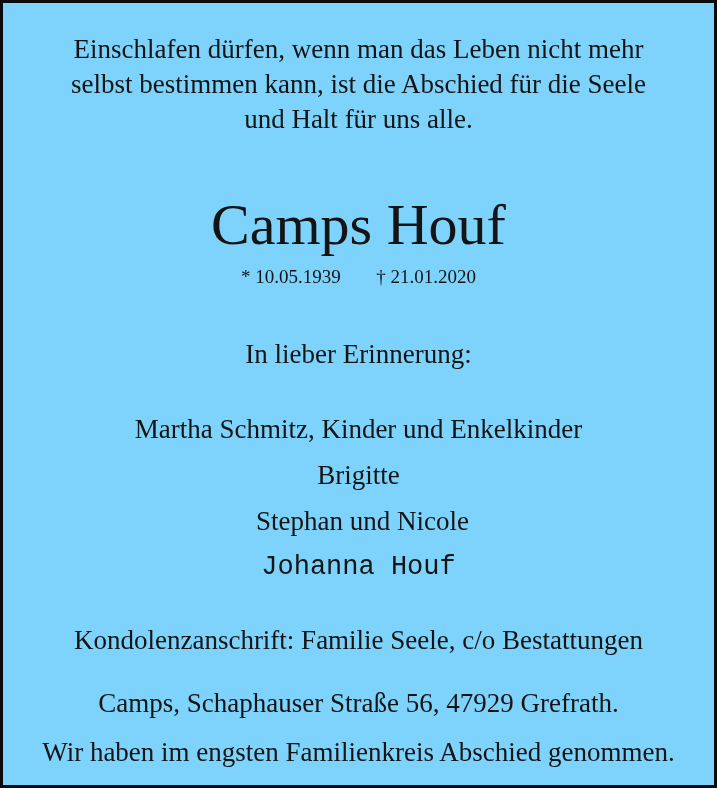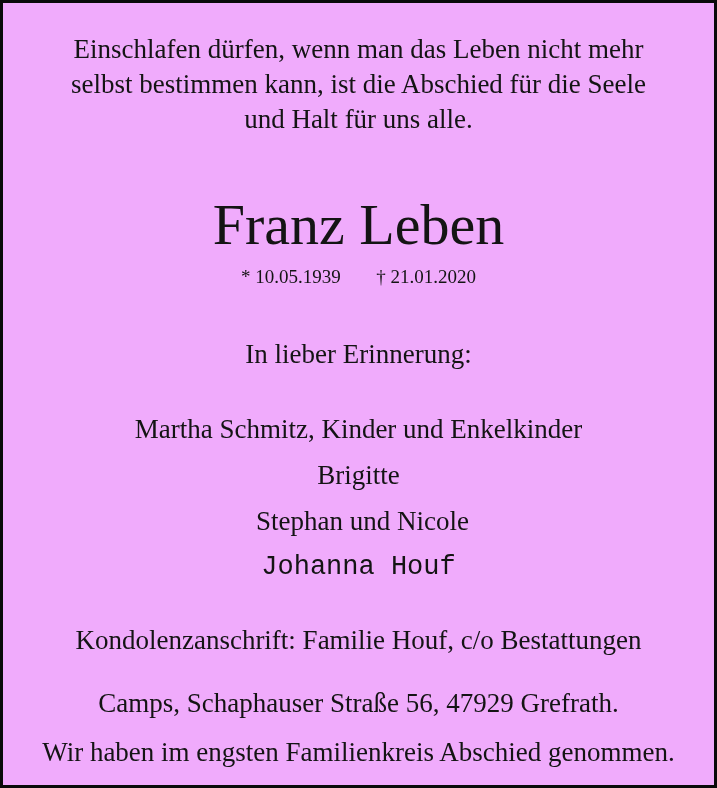--- a/index.html
+++ b/index.html
@@ -11,21 +11,21 @@
       width: 717px;
       height: 788px;
       overflow: hidden;
     }
     .notice {
       position: relative;
       box-sizing: border-box;
       width: 717px;
       height: 788px;
       border: 3px solid #0a0a0a;
-      background: #f0abfc;
+      background: #7dd3fc;
       color: #141414;
       font-family: "Liberation Serif", "DejaVu Serif", serif;
       text-align: center;
     }
     .name {
       position: absolute;
       left: 0; right: 0;
       top: 190px;
       font-size: 58px;
       line-height: 64px;
@@ -50,35 +50,35 @@
   </style>
 </head>
 <body>
 
 <div class="notice">
 
   <div class="block-line" style="top:30px;">Einschlafen dürfen, wenn man das Leben nicht mehr</div>
   <div class="block-line" style="top:65px;">selbst bestimmen kann, ist die Abschied für die Seele</div>
   <div class="block-line" style="top:100px;">und Halt für uns alle.</div>
 
-  <div class="name">Franz Leben</div>
+  <div class="name">Camps Houf</div>
 
   <div class="dates">
     <span>*</span>
     <span>10.05.1939</span>
     <span class="sep"></span>
     <span>†</span>
     <span>21.01.2020</span>
   </div>
 
   <div class="block-line" style="top:335px;">In lieber Erinnerung:</div>
 
   <div class="block-line" style="top:410px;">Martha Schmitz, Kinder und Enkelkinder</div>
   <div class="block-line" style="top:456px;">Brigitte</div>
   <div class="block-line" style="top:502px;padding-left:8px;">Stephan und Nicole</div>
   <div class="block-line" style="top:548px;font-family:Liberation Mono, monospace;">Johanna Houf</div>
 
-  <div class="block-line" style="top:621px;">Kondolenzanschrift: Familie Houf, c/o Bestattungen</div>
+  <div class="block-line" style="top:621px;">Kondolenzanschrift: Familie Seele, c/o Bestattungen</div>
   <div class="block-line" style="top:660px;margin-top:24px;">Camps, Schaphauser Straße 56, 47929 Grefrath.</div>
 
   <div class="block-line" style="top:733px;">Wir haben im engsten Familienkreis Abschied genommen.</div>
 
 </div>
 
 </body></html>

